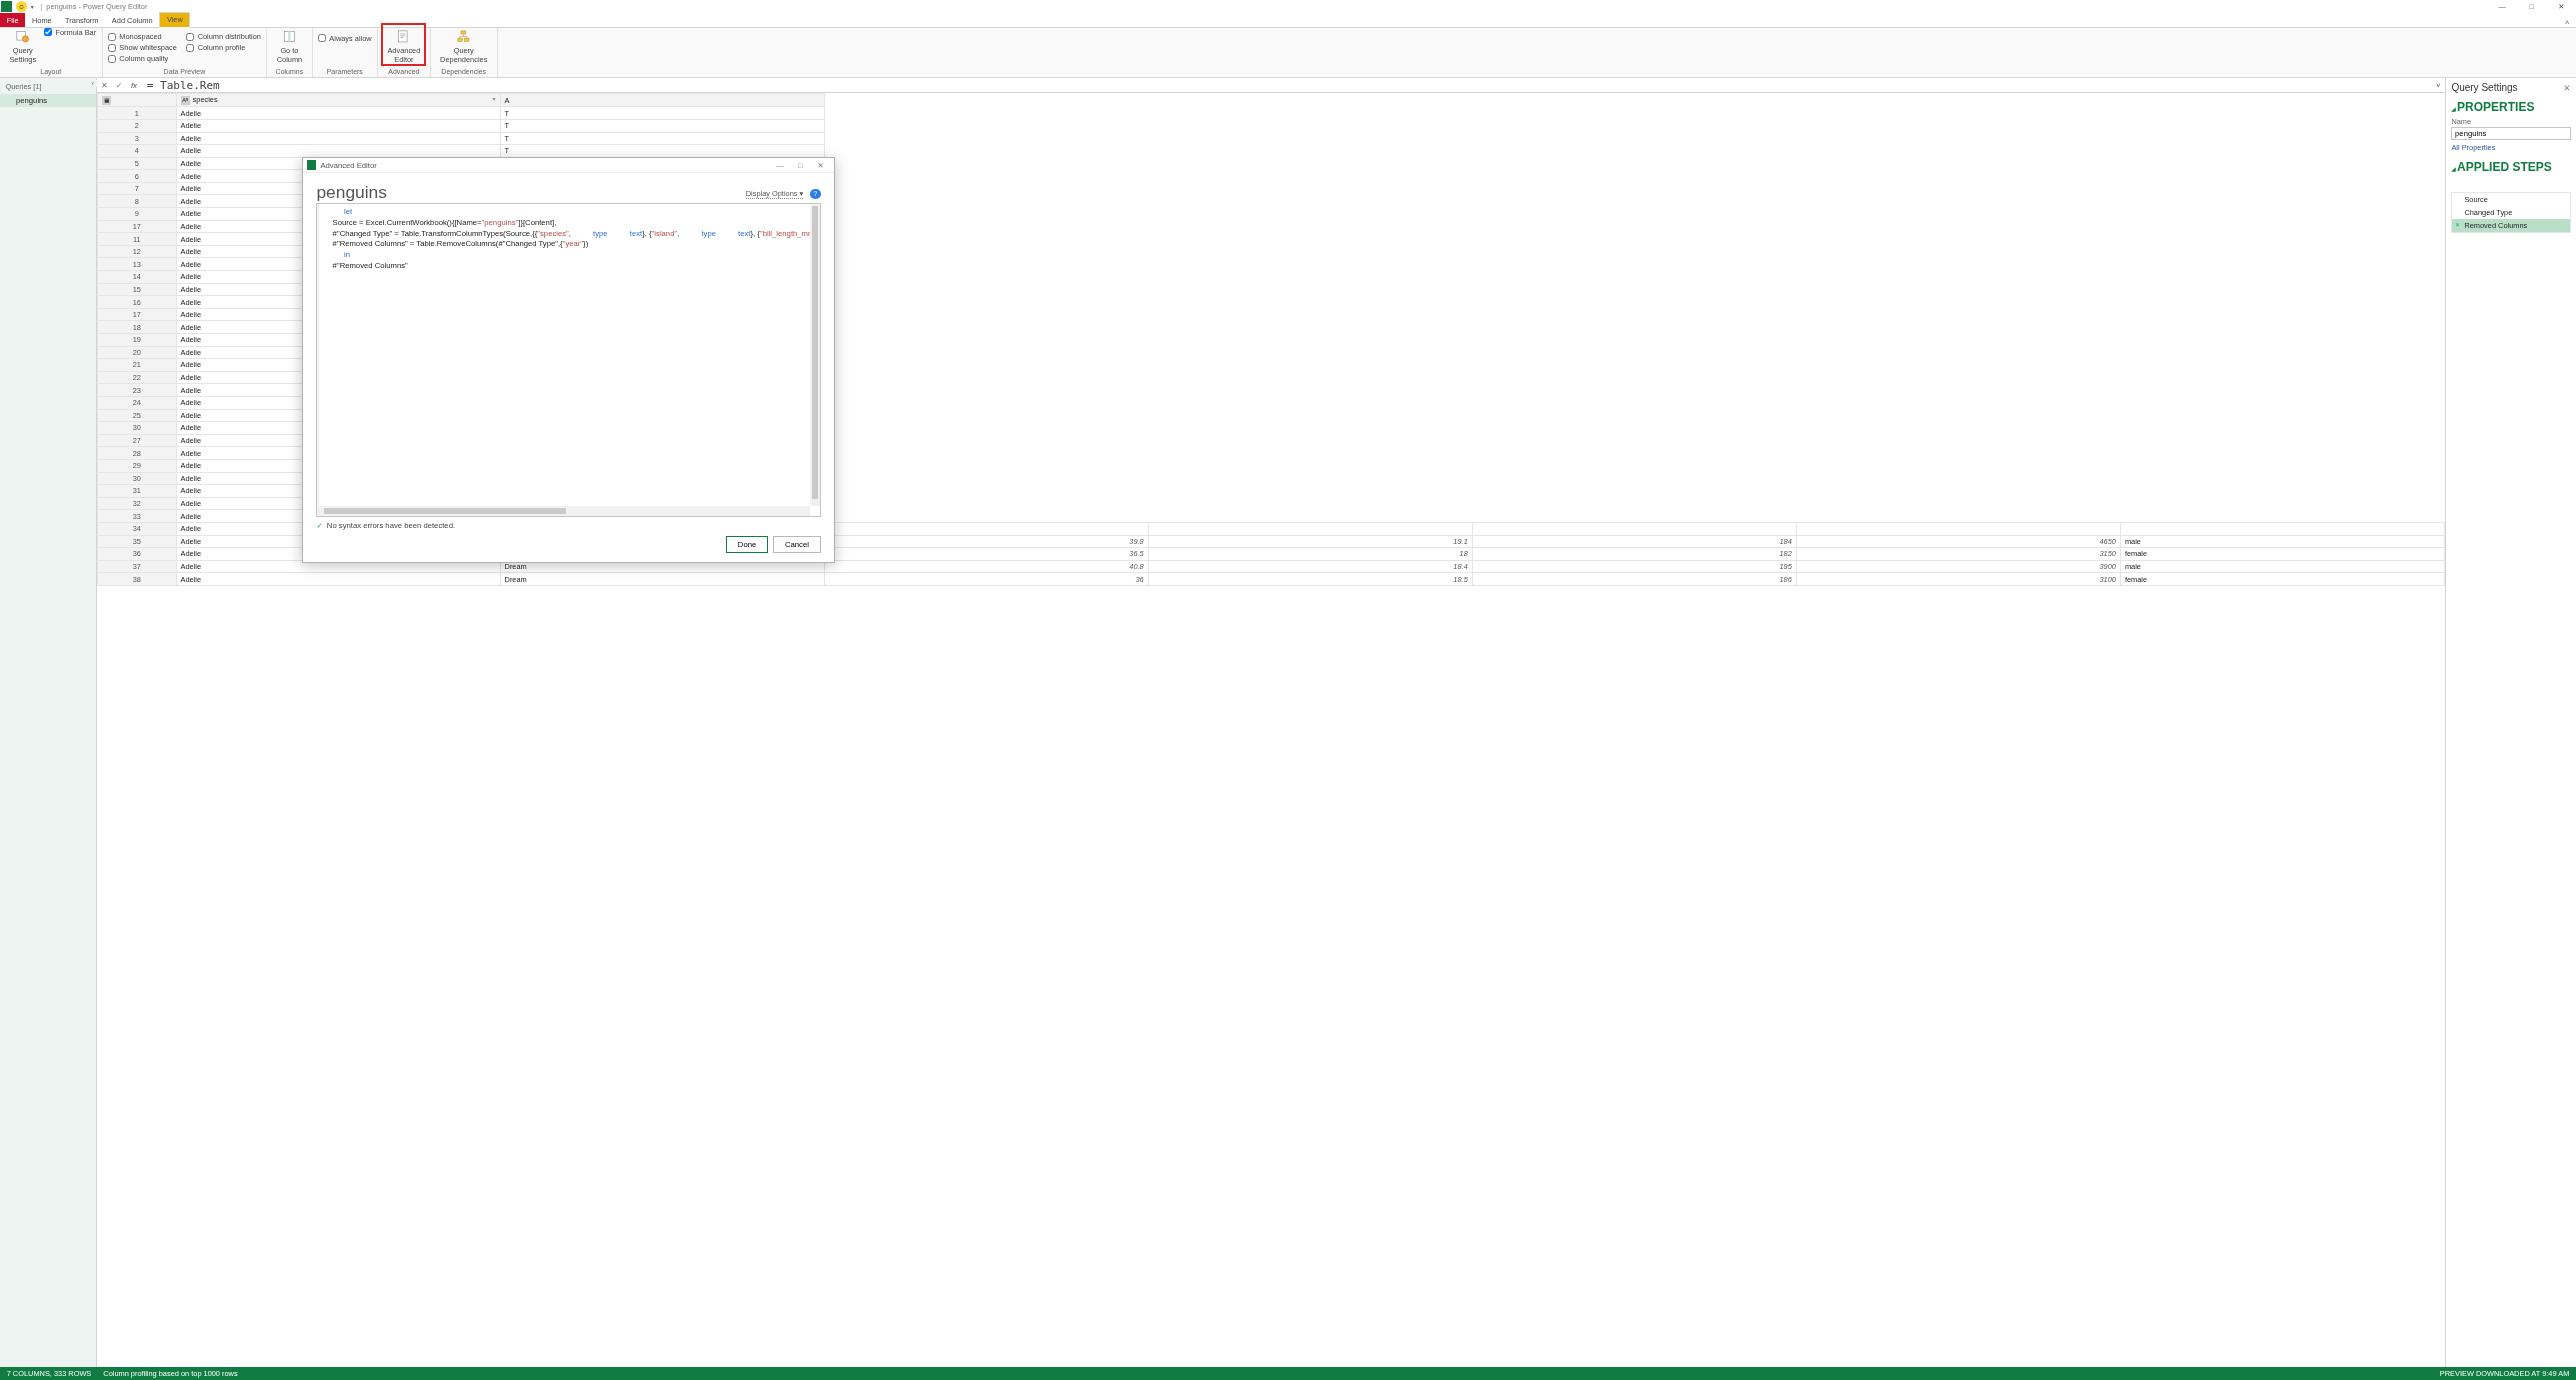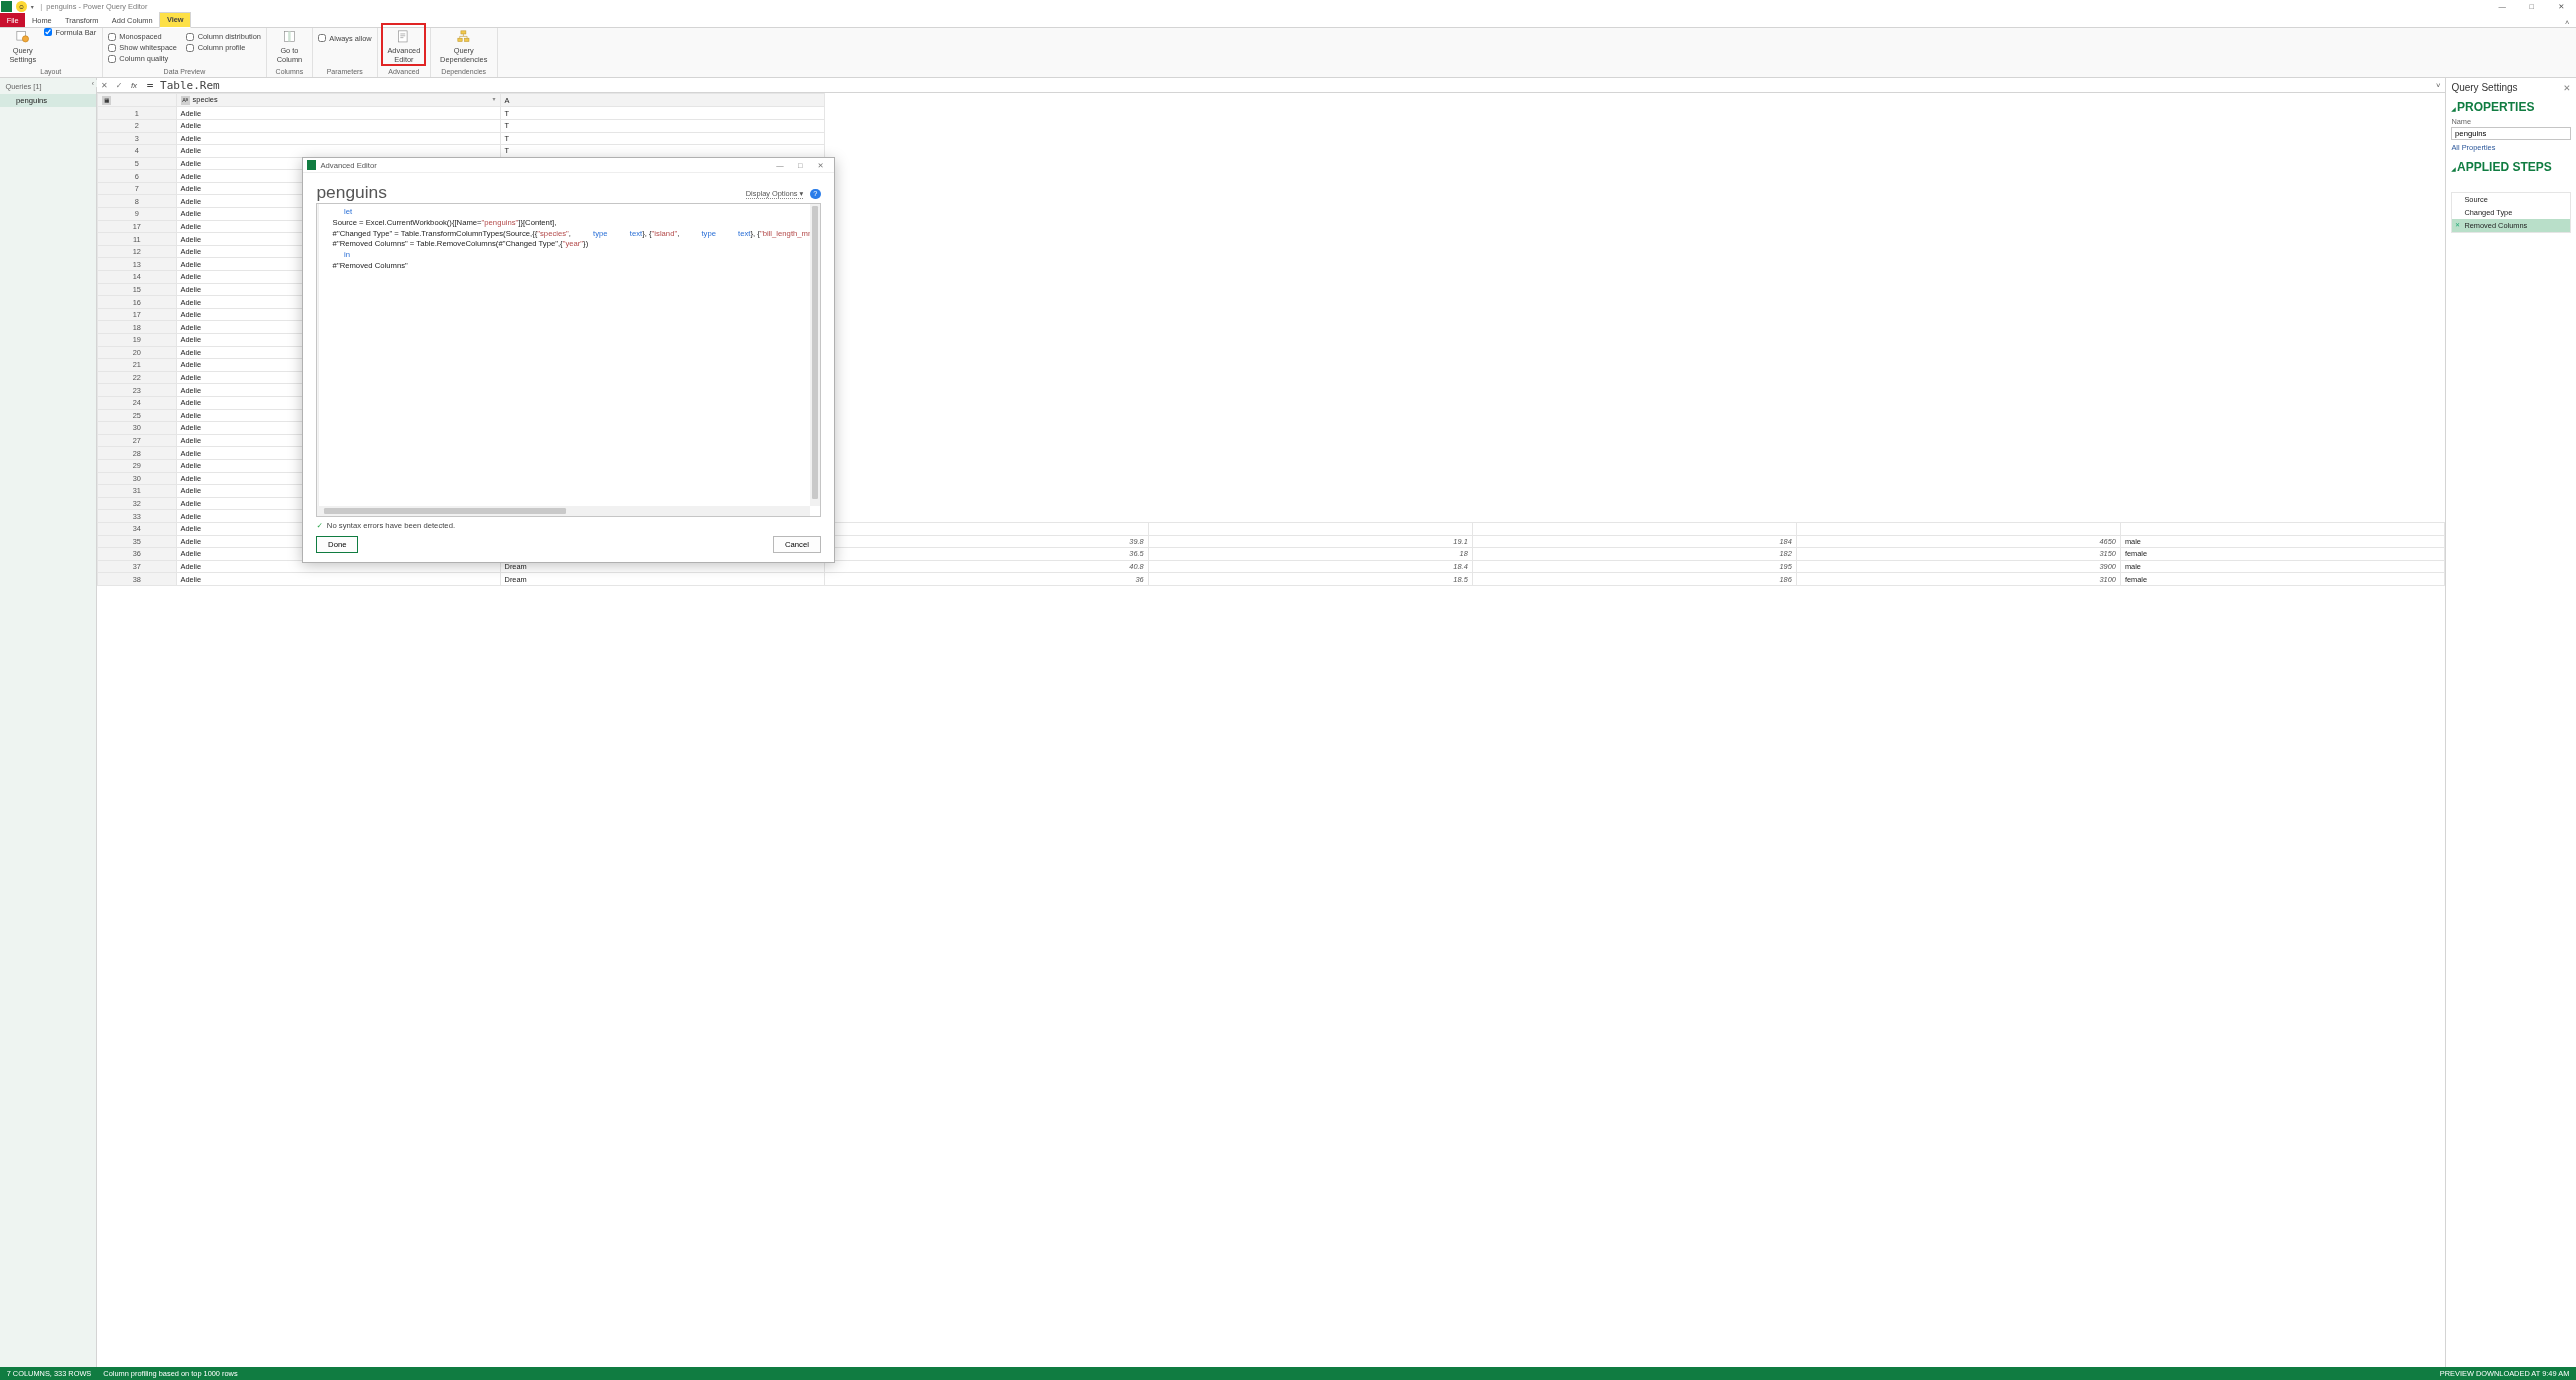--- a/index.html
+++ b/index.html
@@ -13,21 +13,21 @@
 .titlebar .down { font-size:6px; color:#666; margin:0 2.7px;}
 .titlebar .sep { color:#999; margin:0 4px; }
 .titlebar .title { color:#7a7a7a; font-size:7.4px; }
 .titlebar .win-controls { margin-left:auto; display:flex; }
 .titlebar .win-controls div { width:29.5px; height:13.4px; display:flex; align-items:center; justify-content:center; color:#555; font-size:7.4px;}
 
 
 .tabsrow { height:14.8px; display:flex; align-items:flex-end; background:#fff; border-bottom:0.7px solid #d4d4d4;}
 .tabsrow .tab { padding:2.7px 6.7px 2.7px 6.7px; font-size:7.4px; color:#444; cursor:pointer; }
 .tabsrow .tab.file { background:#c8102e; color:#fff; }
-.tabsrow .tab.active { border:0.7px solid #d4d4d4; border-bottom:0.7px solid #fff; background:#fde047; position:relative; top:0.7px;font-weight:bold;}
+.tabsrow .tab.active { border:0.7px solid #d4d4d4; border-bottom:0.7px solid #fff; background:#eab308; position:relative; top:0.7px;}
 .tabsrow .collapse { margin-left:auto; padding:0 6.7px; color:#666; font-size:7.4px; }
 
 
 .ribbon { height:50px; background:#f9f9f9; border-bottom:0.7px solid #d4d4d4; display:flex; }
 .rgroup { border-right:0.7px solid #e1e1e1; display:flex; flex-direction:column; justify-content:flex-end; }
 .rgroup .body { flex:1; padding:2.7px 5.4px; display:flex; align-items:flex-start; }
 .rgroup .label { text-align:center; font-size:7px; color:#666; padding:1.3px 0 2px; }
 .bigbtn { display:flex; flex-direction:column; align-items:center; justify-content:flex-start; padding:0 4px; cursor:pointer; font-size:7.4px; color:#444; text-align:center; }
 .bigbtn .ico { width:17.4px; height:17.4px; margin:2.7px 0 1.3px; display:flex; align-items:center; justify-content:center; }
 .bigbtn.highlight { outline:2px solid #e02424; outline-offset:-0.7px; }
@@ -93,21 +93,21 @@
 .modal .code-area .gutter { position:absolute; left:0; top:0; bottom:9.4px; width:2px; background:#f4f4f4; border-right:0.7px solid #eee;}
 .modal .code-area pre { margin:0; padding:2.7px 4px 2.7px 6.7px; white-space:pre; overflow:auto; height:calc(100% - 9.4px);}
 .modal .code-area .hscroll { position:absolute; bottom:0; left:0; right:9.4px; height:9.4px; background:#f1f1f1;}
 .modal .code-area .hscroll .thumb { position:absolute; left:6.7px; top:1.3px; height:6.7px; width:49%; background:#c9c9c9; border-radius:1.3px;}
 .modal .code-area .vscroll { position:absolute; right:0; top:0; bottom:9.4px; width:9.4px; background:#f1f1f1;}
 .modal .code-area .vscroll .thumb { position:absolute; top:1.3px; left:1.3px; width:6.7px; height:97%; background:#c9c9c9; border-radius:1.3px;}
 .kw { color:#2a6fd6;margin-left:20px; }
 .str { color:#b34a4a; }
 .modal .syntax-row { padding:4px 0; font-size:7.7px; color:#444; display:flex; align-items:center; gap:4px;}
 .modal .syntax-row .chk { color:#2aa54a; }
-.modal .btn-row { display:flex; justify-content:space-between; gap:5.4px; padding:2.7px 0 2.7px;}
+.modal .btn-row { display:flex; justify-content:flex-end; gap:5.4px; padding:2.7px 0 2.7px;}
 .modal .btn { border:0.7px solid #b8b8b8; background:#fdfdfd; padding:2.7px 10.7px; font-size:7.7px; cursor:pointer;}
 .modal .btn.primary { border-color:#107c41; }
 
 svg { display:block; }
 </style>
 </head>
 <body>
 
 <div class="titlebar">
   <span class="app-icon"></span>

